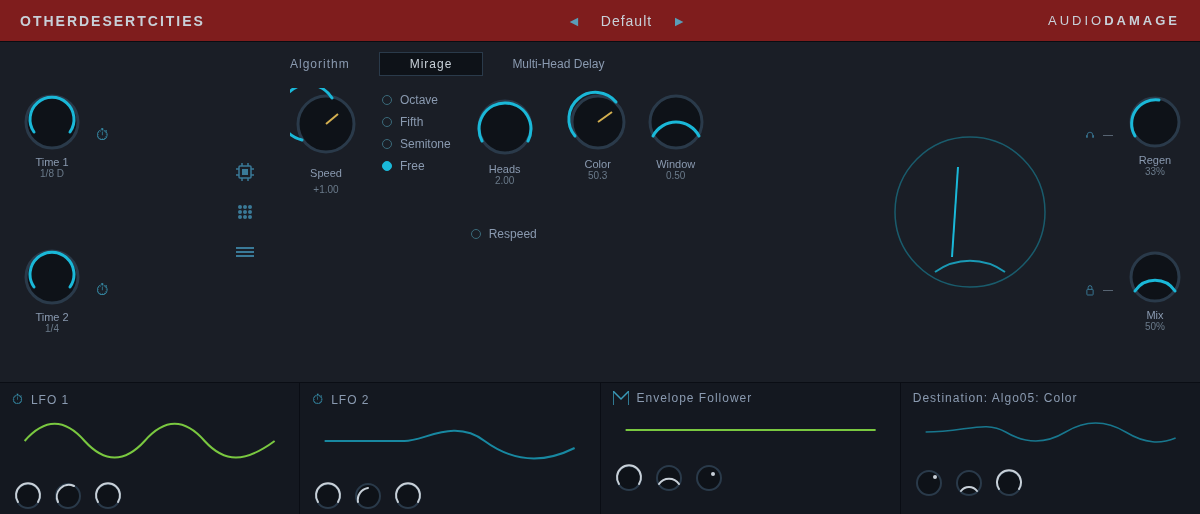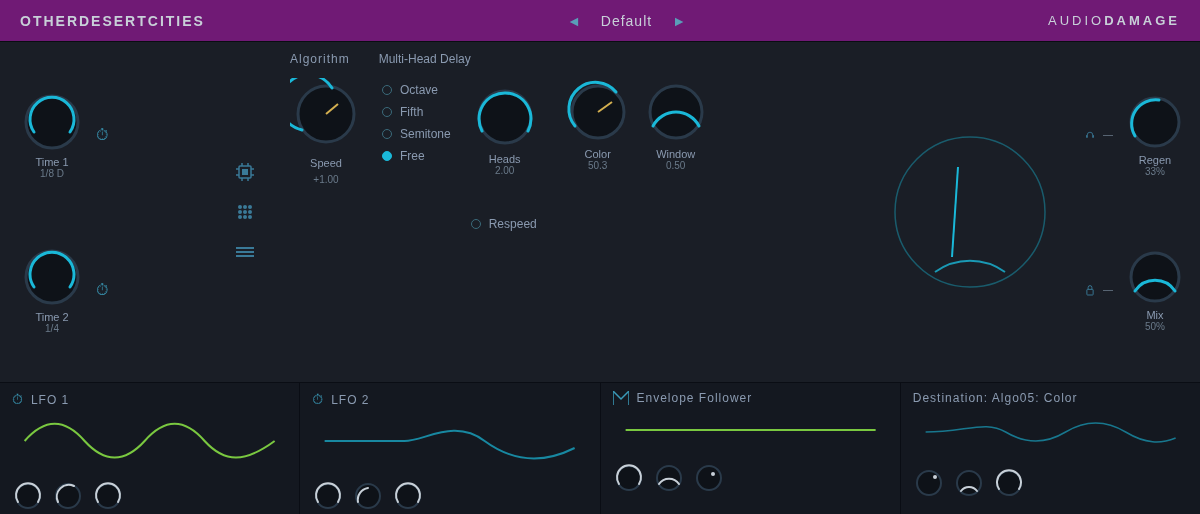--- a/index.html
+++ b/index.html
@@ -7,21 +7,21 @@
       background: #1a1e26;
       font-family: 'Arial', sans-serif;
       width: 1200px;
       height: 514px;
       overflow: hidden;
       color: #c8d0d8;
     }
 
     
     .header {
-      background: #701a75;
+      background: #7f1d1d;
       display: flex;
       align-items: center;
       justify-content: space-between;
       padding: 0 20px;
       height: 42px;
       border-bottom: 1px solid #0a0d12;
     }
     .header-left {
       font-size: 14px;
       letter-spacing: 2px;
@@ -329,20 +329,21 @@
       <rect x="2" y="6" width="18" height="2" fill="#3a7a98"></rect>
       <rect x="2" y="10" width="18" height="2" fill="#3a7a98"></rect>
       <rect x="2" y="14" width="18" height="2" fill="#3a7a98"></rect>
     </svg>
   </div>
 
   <div class="middle-panel">
 
     <div class="algorithm-bar">
       <span class="algorithm-label">Algorithm</span>
+      <span class="algorithm-value">Mirage</span>
       <span class="algorithm-desc">Multi-Head Delay</span>
     </div>
 
     <div class="controls-area">
 
       <div style="display:flex;flex-direction:column;align-items:center;gap:5px;">
         <svg class="knob-svg" width="72" height="72" viewBox="0 0 72 72">
           <circle cx="36" cy="36" r="28" fill="#0e1218" stroke="#2a3a4a" stroke-width="3"></circle>
           <path d="M 12 52 A 28 28 0 1 1 42 10" fill="none" stroke="#1ab8d8" stroke-width="3" stroke-linecap="round"></path>
           <line x1="36" y1="36" x2="48" y2="26" stroke="#d4b050" stroke-width="2"></line>

